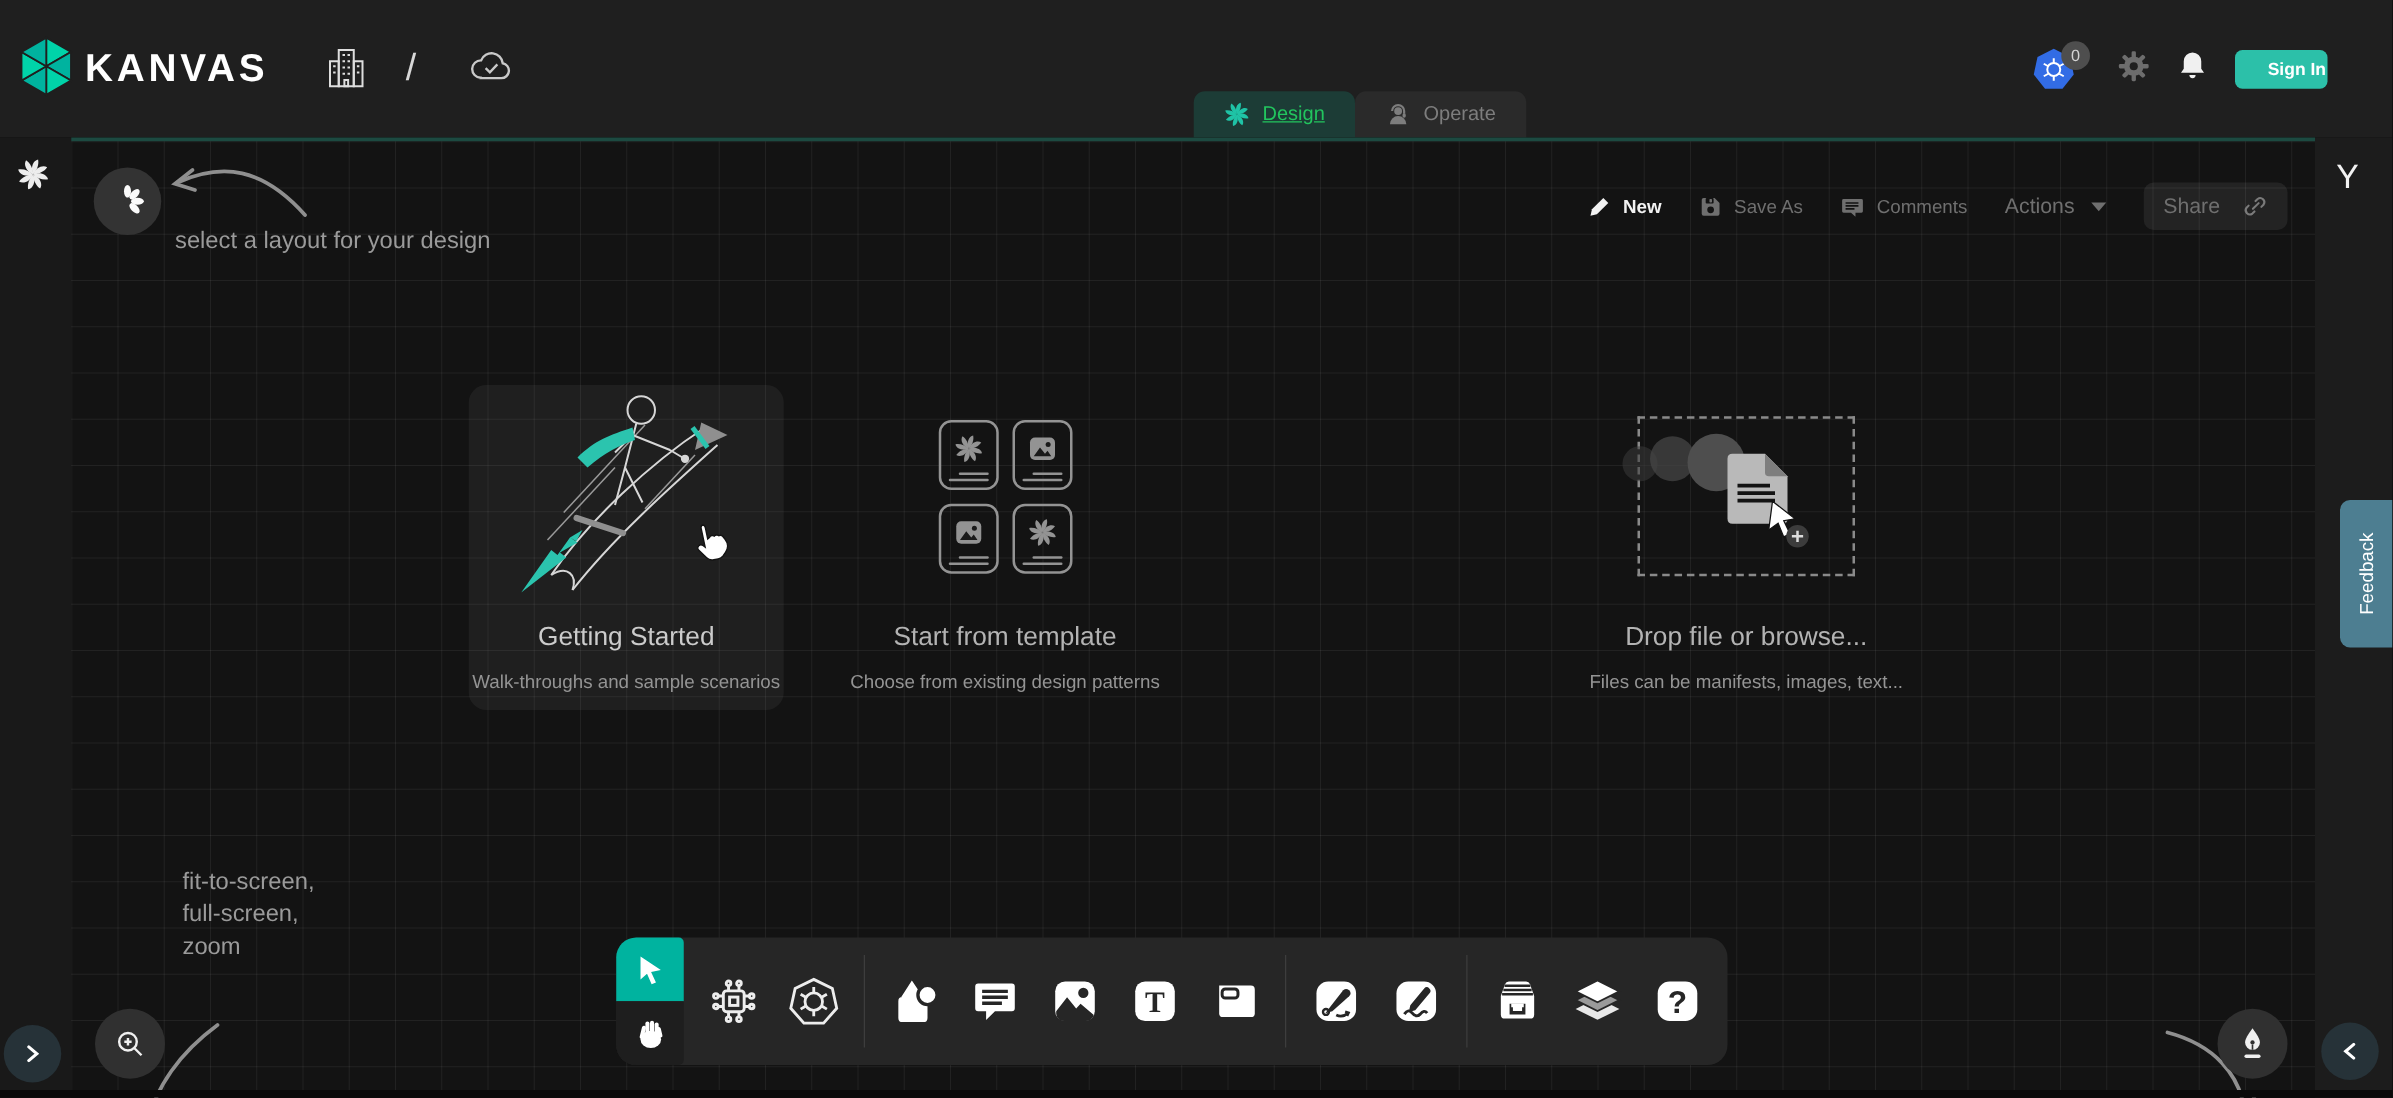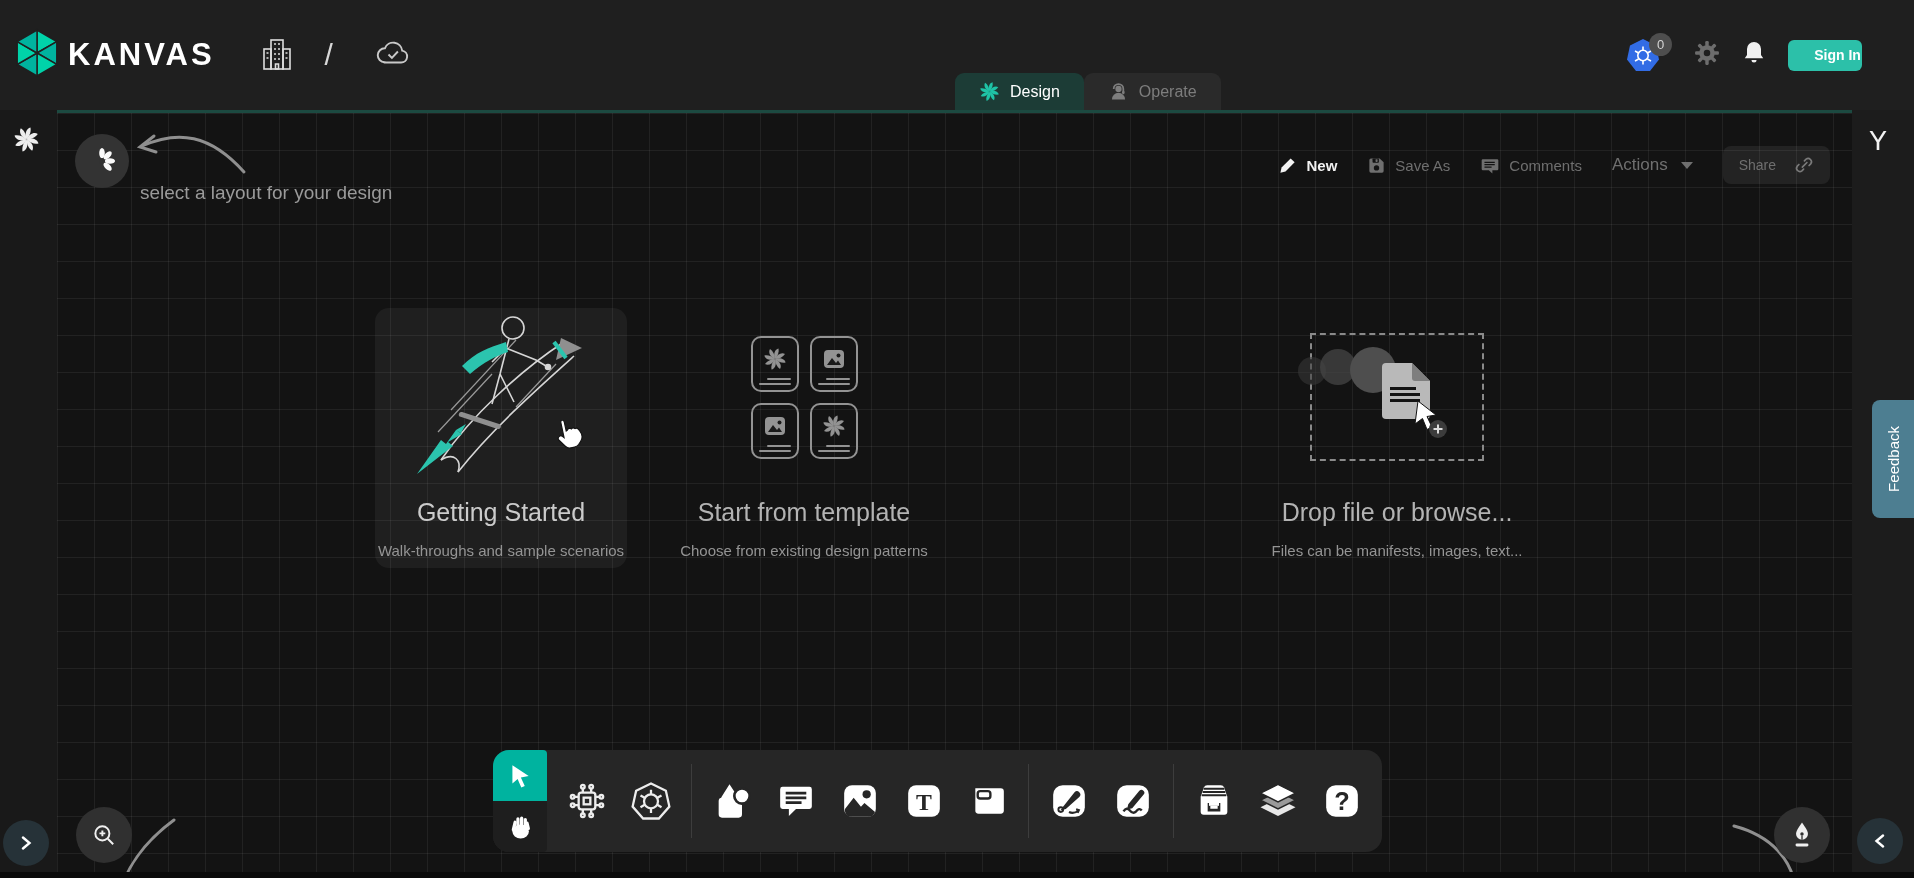--- a/index.html
+++ b/index.html
@@ -15,21 +15,21 @@
   .namefield { margin-left:24px; display:flex; flex-direction:column; }
   .namefield label { color:#a8a8a8; font-size:12px; margin-bottom:3px; }
   .namefield input { background:transparent; border:none; outline:none; border-bottom:1px solid #cfcfcf;
                      color:#ececec; font-size:17px; width:178px; padding-bottom:6px;
                      font-family:"Liberation Sans",sans-serif; }
   .cloud { margin-left:42px; }
 
   .tabs { position:absolute; left:955px; bottom:0; display:flex; }
   .tab { height:37px; display:flex; align-items:center; gap:10px; padding:0 24px;
          border-radius:9px 9px 0 0; font-size:16px; cursor:pointer; }
-  .tab.active { background:#1c3c36; color:#ffffff; }
+  .tab.active { background:#1c3c36; color:#22c55e;text-decoration:underline; }
   .tab.inactive { background:#2a2a2a; color:#7d7d7d; }
 
   .hright { position:absolute; right:52px; top:0; height:110px; display:flex; align-items:center; gap:22px; }
   .k8swrap { position:relative; width:46px; height:40px; }
   .badge { position:absolute; right:0; top:-2px; width:23px; height:23px; border-radius:50%;
            background:#4e4e4e; color:#d4d4d4; font-size:13px; display:flex; align-items:center; justify-content:center; }
   .signin { background:#2cc0a9; color:#fff; border:none; border-radius:6px; width:74px; height:31px;
             font-size:14px; font-weight:700; cursor:pointer; font-family:"Liberation Sans",sans-serif;padding-left:25px; }
 
   
@@ -57,26 +57,26 @@
   .arrow { position:absolute; z-index:4; }
 
   
   .ctoolbar { position:absolute; top:36px; right:84px; display:flex; align-items:center; gap:30px; z-index:6; }
   .ctool { display:flex; align-items:center; gap:9px; font-size:15px; color:#6f6f6f; cursor:pointer; }
   .ctool.enabled { color:#f2f2f2; font-weight:700; }
   .caret { width:0; height:0; border-left:6px solid transparent; border-right:6px solid transparent;
            border-top:7px solid #6f6f6f; margin-left:4px; }
   .sharebox { display:flex; align-items:center; justify-content:space-between; gap:18px;
               background:rgba(255,255,255,0.07); border-radius:8px; padding:9px 16px; color:#6f6f6f;
-              font-size:14px; cursor:pointer; }
+              font-size:17px; cursor:pointer; }
 
   
   .card { position:absolute; top:198px; display:flex; flex-direction:column; align-items:center; z-index:5; }
   .card .illo { height:178px; display:flex; align-items:center; justify-content:center; position:relative; width:100%; }
-  .card .title { font-size:25px; color:#b3b3b3; margin-top:12px; white-space:nowrap; }
+  .card .title { font-size:21px; color:#b3b3b3; margin-top:12px; white-space:nowrap; }
   .card .sub { font-size:15px; color:#949494; margin-top:15px; white-space:nowrap; }
   .card.hovered { background:rgba(255,255,255,0.05); border-radius:14px; height:260px; }
   .card.hovered .title { color:#cbcbcb; }
 
   .tilegrid { display:grid; grid-template-columns:48px 48px; gap:11px; }
   .tile { width:48px; height:56px; border:2px solid #939393; border-radius:10px;
           display:flex; flex-direction:column; align-items:center; justify-content:flex-end; padding:5px 6px; gap:3px; }
   .tile .ticon { flex:1; display:flex; align-items:center; justify-content:center; }
   .tl { height:2px; background:#939393; border-radius:1px; }
   .tl.a { width:24px; align-self:flex-end; } .tl.b { width:32px; }
@@ -517,20 +517,25 @@
   <div class="circlebtn" style="left:76px; top:697px;">
     <svg width="26" height="26" viewBox="0 0 24 24" fill="none" stroke="#f0f0f0" stroke-width="1.8">
       <circle cx="10.5" cy="10.5" r="6.5"></circle>
       <path d="M15.5,15.5 L20.5,20.5 M10.5,7.8 v5.4 M7.8,10.5 h5.4"></path>
     </svg>
   </div>
   <svg class="arrow" style="left:92px; top:702px;" width="92" height="100" viewBox="0 0 92 100" fill="none" stroke="#8f8f8f" stroke-width="3" stroke-linecap="round">
     <path d="M82,8 C52,30 32,58 26,88"></path>
     <path d="M14,74 L26,90 L38,76"></path>
   </svg>
+  <div class="hint" style="left:146px; top:583px;">
+    <div>fit-to-screen,</div>
+    <div>full-screen,</div>
+    <div>zoom</div>
+  </div>
 
   <div class="circlebtn" style="left:1774px; top:697px;">
     <svg width="26" height="28" viewBox="0 0 24 26">
       <path d="M12,1.5 C15.5,6.5 17.5,9.5 17.5,12 a5.5,5.5 0 0 1 -11,0 C6.5,9.5 8.5,6.5 12,1.5 Z" fill="#f0f0f0"></path>
       <circle cx="12" cy="12" r="1.6" fill="#303030"></circle>
       <path d="M12,13.6 V17.5" stroke="#303030" stroke-width="1.2"></path>
       <rect x="6" y="21" width="12" height="2.6" rx="1.3" fill="#f0f0f0"></rect>
     </svg>
   </div>
   <svg class="arrow" style="left:1728px; top:710px;" width="84" height="84" viewBox="0 0 84 84" fill="none" stroke="#8f8f8f" stroke-width="3" stroke-linecap="round">

